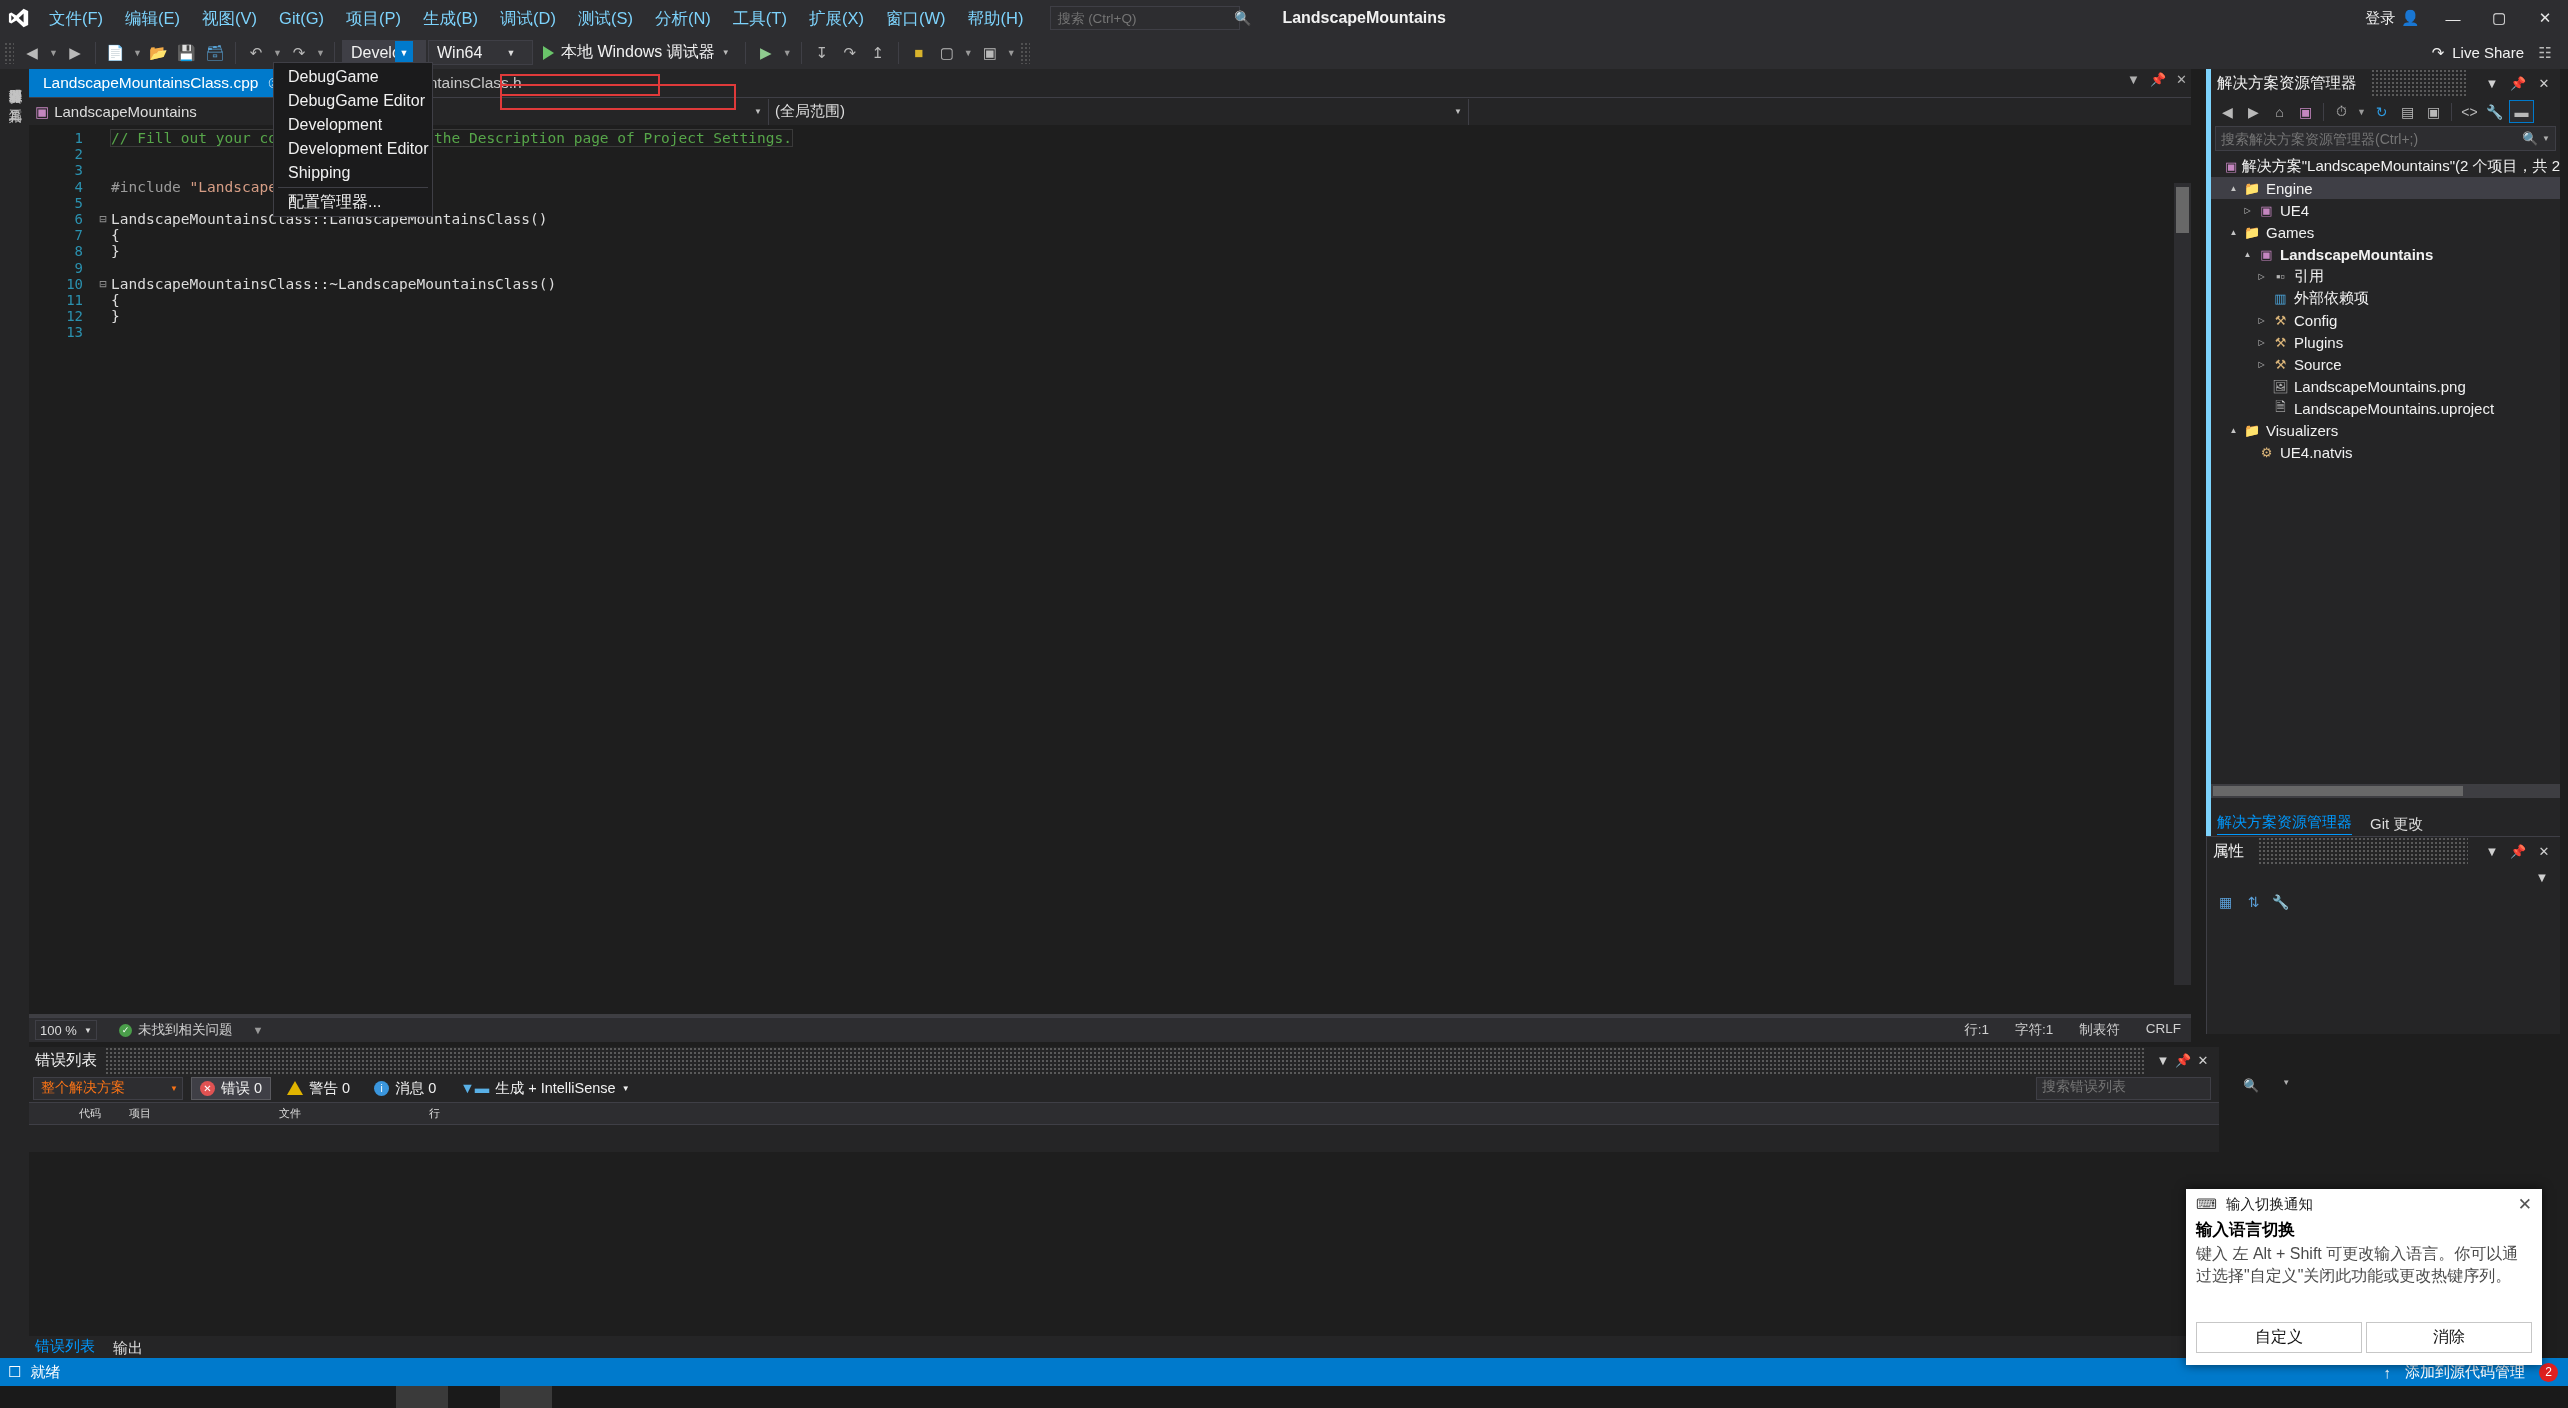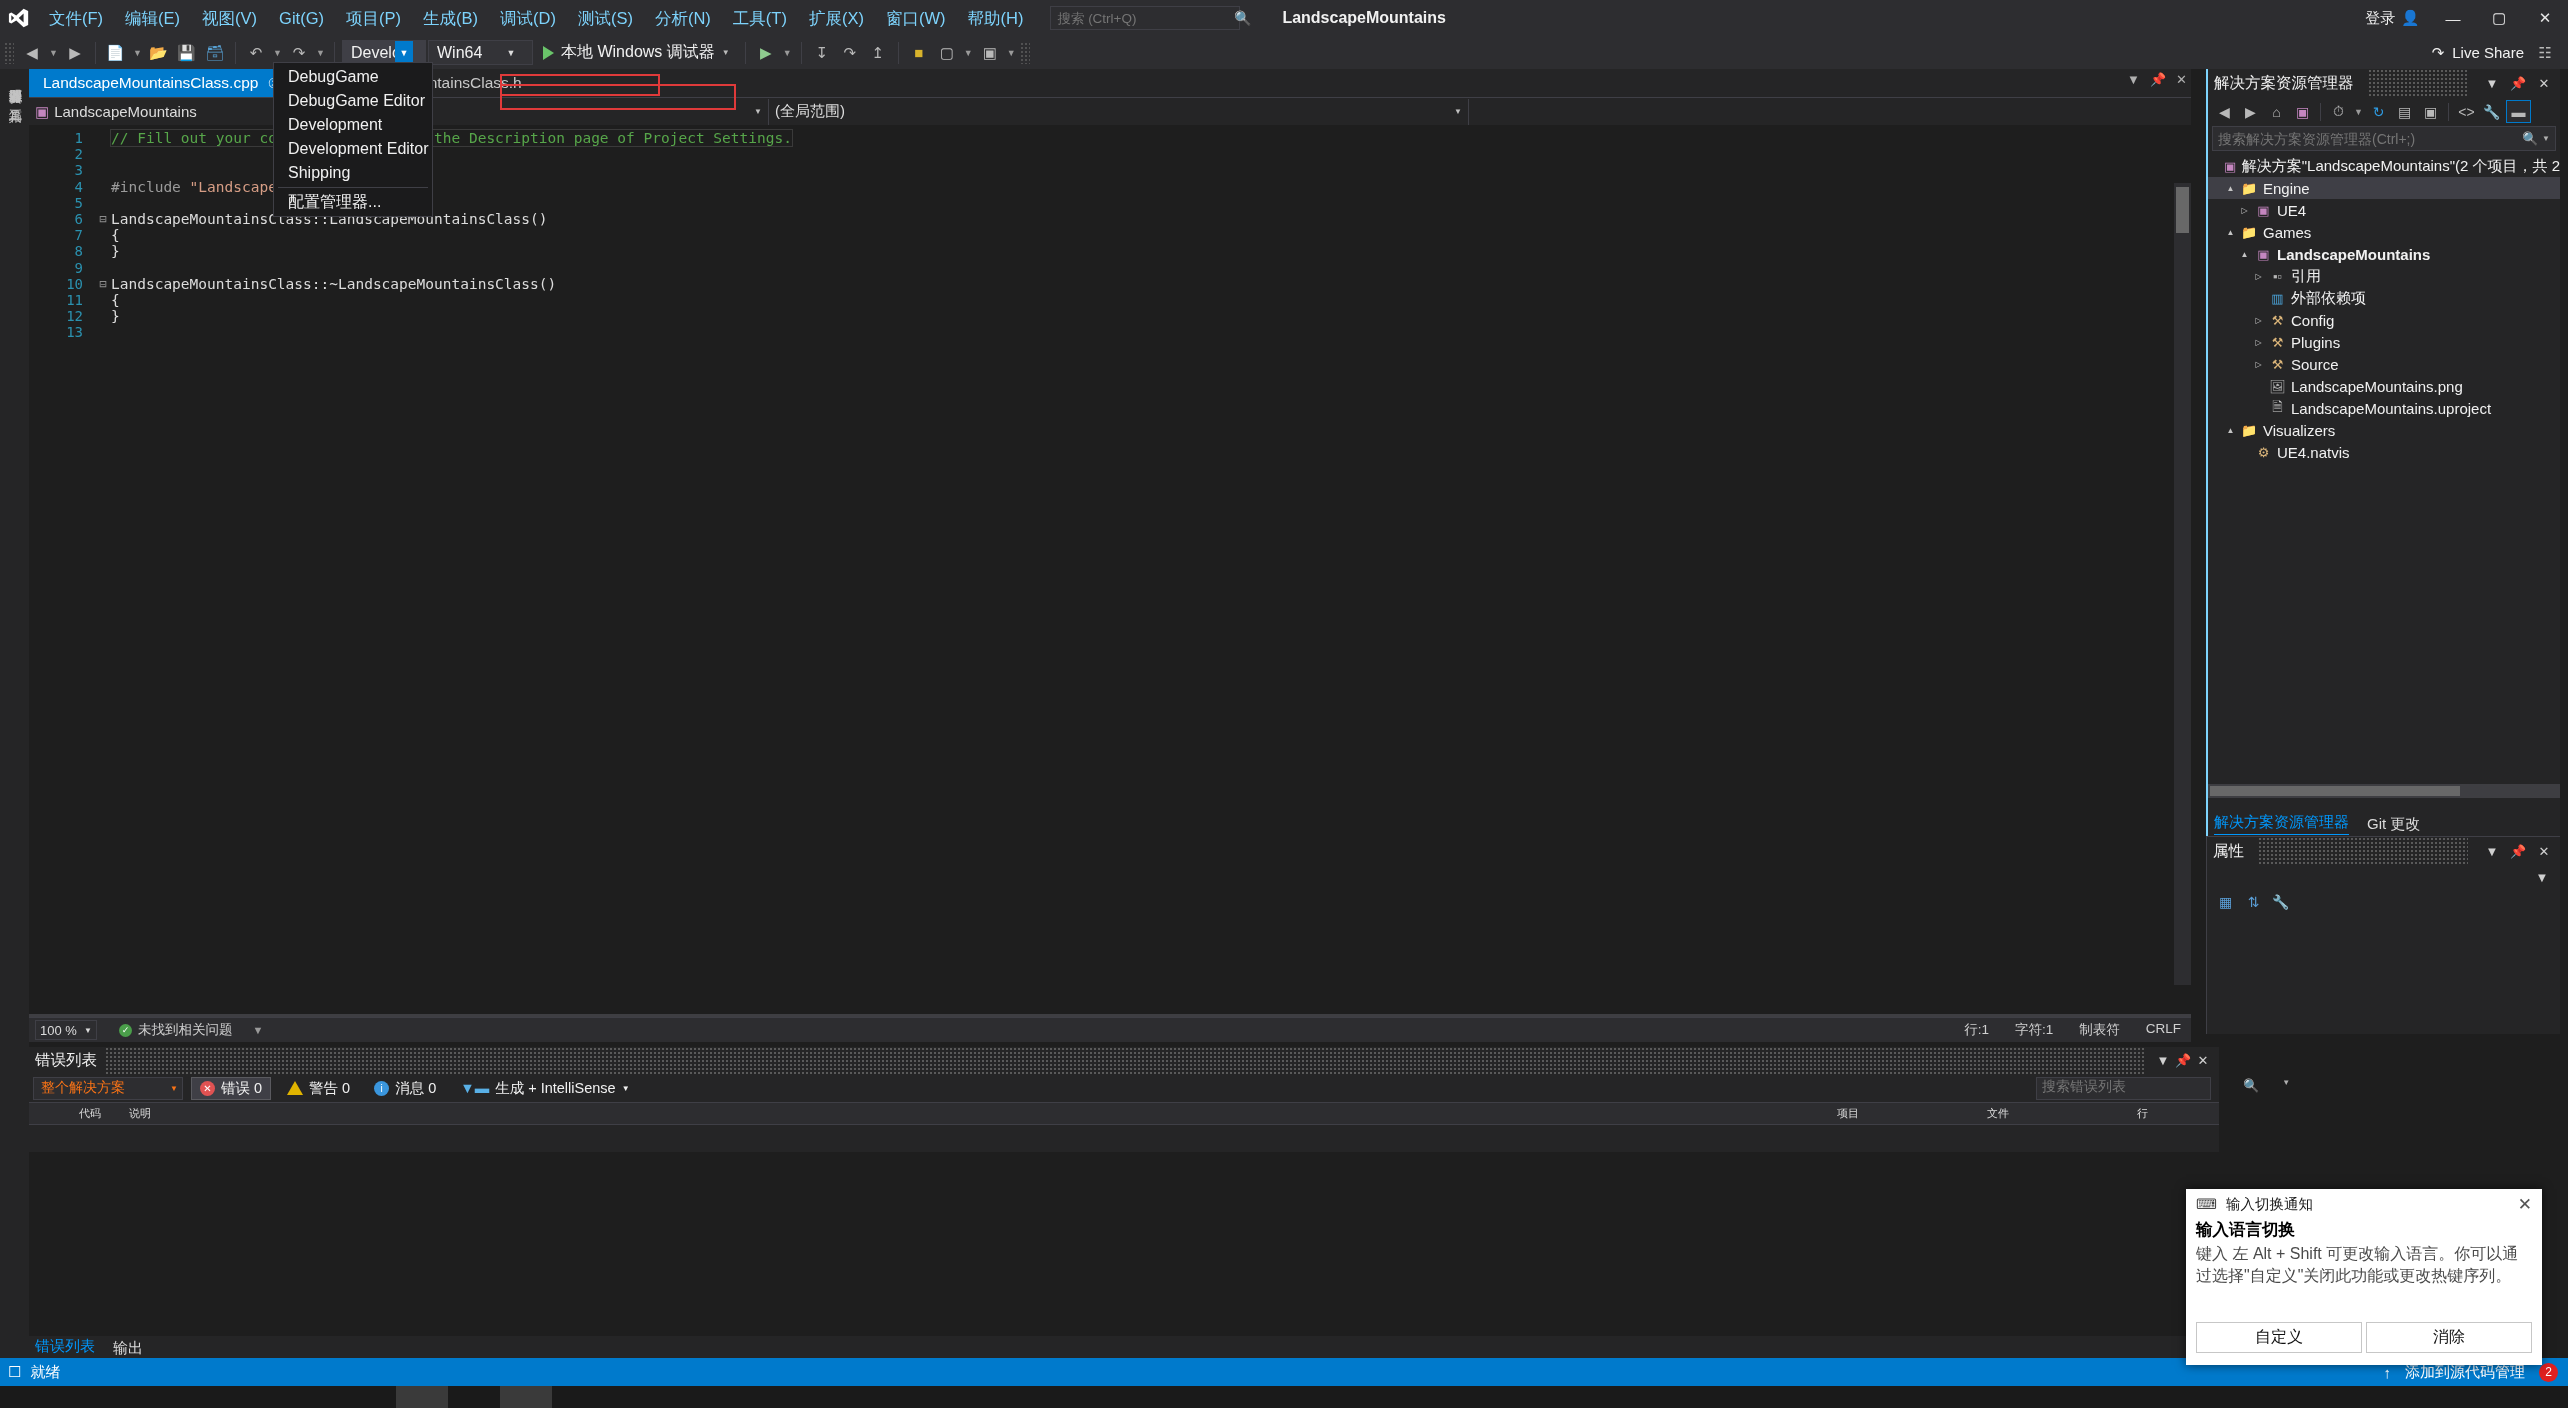--- a/index.html
+++ b/index.html
@@ -88,21 +88,21 @@
     display:flex;align-items:center;font-size:13.5px;color:#d0d0d0;border-top:1px solid #3f3f46;}
   .zoombox{width:62px;height:20px;margin-left:6px;background:#2d2d30;border:1px solid #3f3f46;
     display:flex;align-items:center;justify-content:space-between;padding:0 4px;font-size:13px;color:#dcdcdc;}
   .nodiag{display:flex;align-items:center;gap:6px;margin-left:22px;color:#d0d0d0;}
   .okdot{width:13px;height:13px;border-radius:50%;background:#4a9e4a;color:#fff;font-size:9px;
     display:flex;align-items:center;justify-content:center;}
   .sl-right{margin-left:auto;display:flex;gap:26px;padding-right:10px;}
 
   
   .sol{position:absolute;left:2206px;top:69px;width:354px;height:767px;background:#252526;
-    border-left:2px solid #7dd3fc;}
+    border-left:5px solid #7dd3fc;}
   .paneltitle{height:29px;display:flex;align-items:center;padding:0 6px;color:#f1f1f1;font-size:15.5px;gap:6px;}
   .dots{flex:1;height:100%;background-image:radial-gradient(#5a5a5a 1px,transparent 1px);
     background-size:4px 4px;margin:0 8px;}
   .pbtn{width:20px;height:22px;display:flex;align-items:center;justify-content:center;color:#d0d0d0;font-size:13px;}
   .soltb{height:27px;display:flex;align-items:center;gap:1px;padding-left:4px;border-bottom:0;}
   .stb{width:25px;height:23px;display:flex;align-items:center;justify-content:center;color:#b9b9b9;font-size:14px;}
   .stb.sel{border:1px solid #007acc;background:#2d2d30;}
   .ssep{width:1px;height:18px;background:#3f3f46;margin:0 4px;}
   .solsearch{height:25px;margin:1px 4px 2px 4px;background:#2d2d30;border:1px solid #3f3f46;
     display:flex;align-items:center;padding:0 5px;}
@@ -553,21 +553,20 @@
     </div>
     <div class="el-search">
       <input type="text" placeholder="搜索错误列表" style="">
       <span style="color:#d0d0d0;font-size:13px">🔍</span>
       <span style="color:#b0b0b0;font-size:8px;margin-left:3px">▼</span>
     </div>
   </div>
   <div class="el-head">
     <div style="width:42px"></div>
     <div style="width:50px">代码</div>
-    <div style="flex:1">说明</div>
     <div style="width:150px">项目</div>
     <div style="width:150px">文件</div>
     <div style="width:90px">行</div>
   </div>
   <div class="el-body"></div>
   <div class="el-tabs">
     <span class="soltab-a">错误列表</span>
     <span class="soltab-b">输出</span>
   </div>
 </div>

